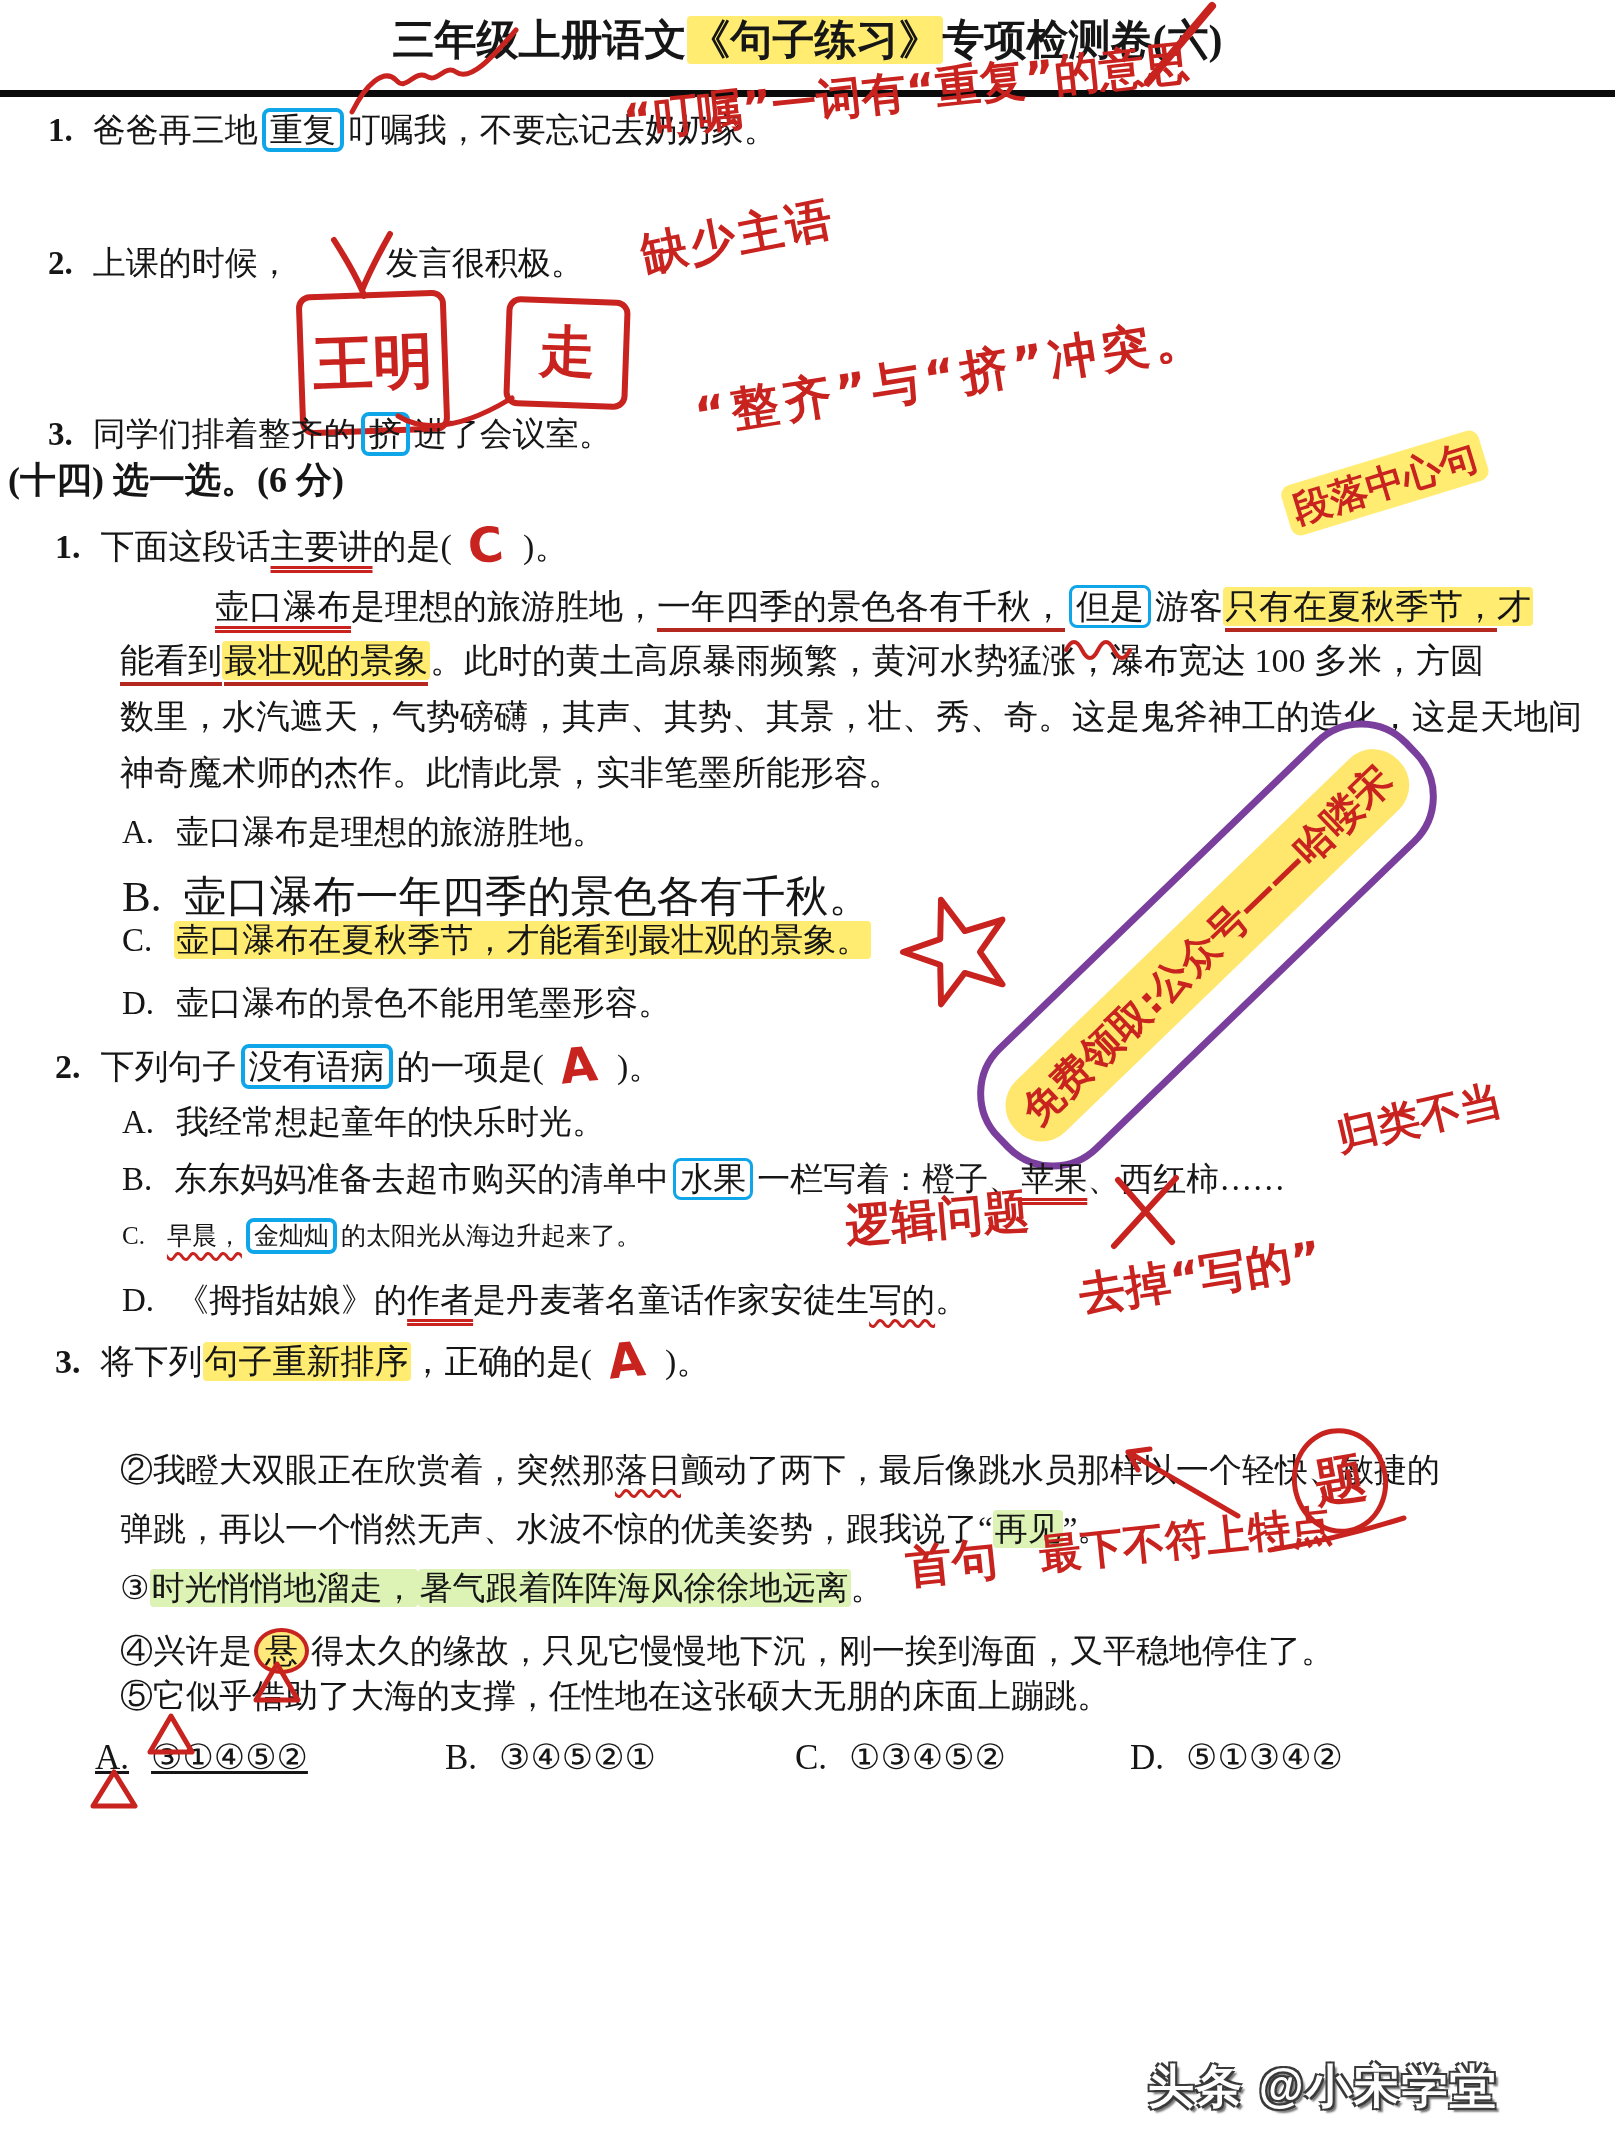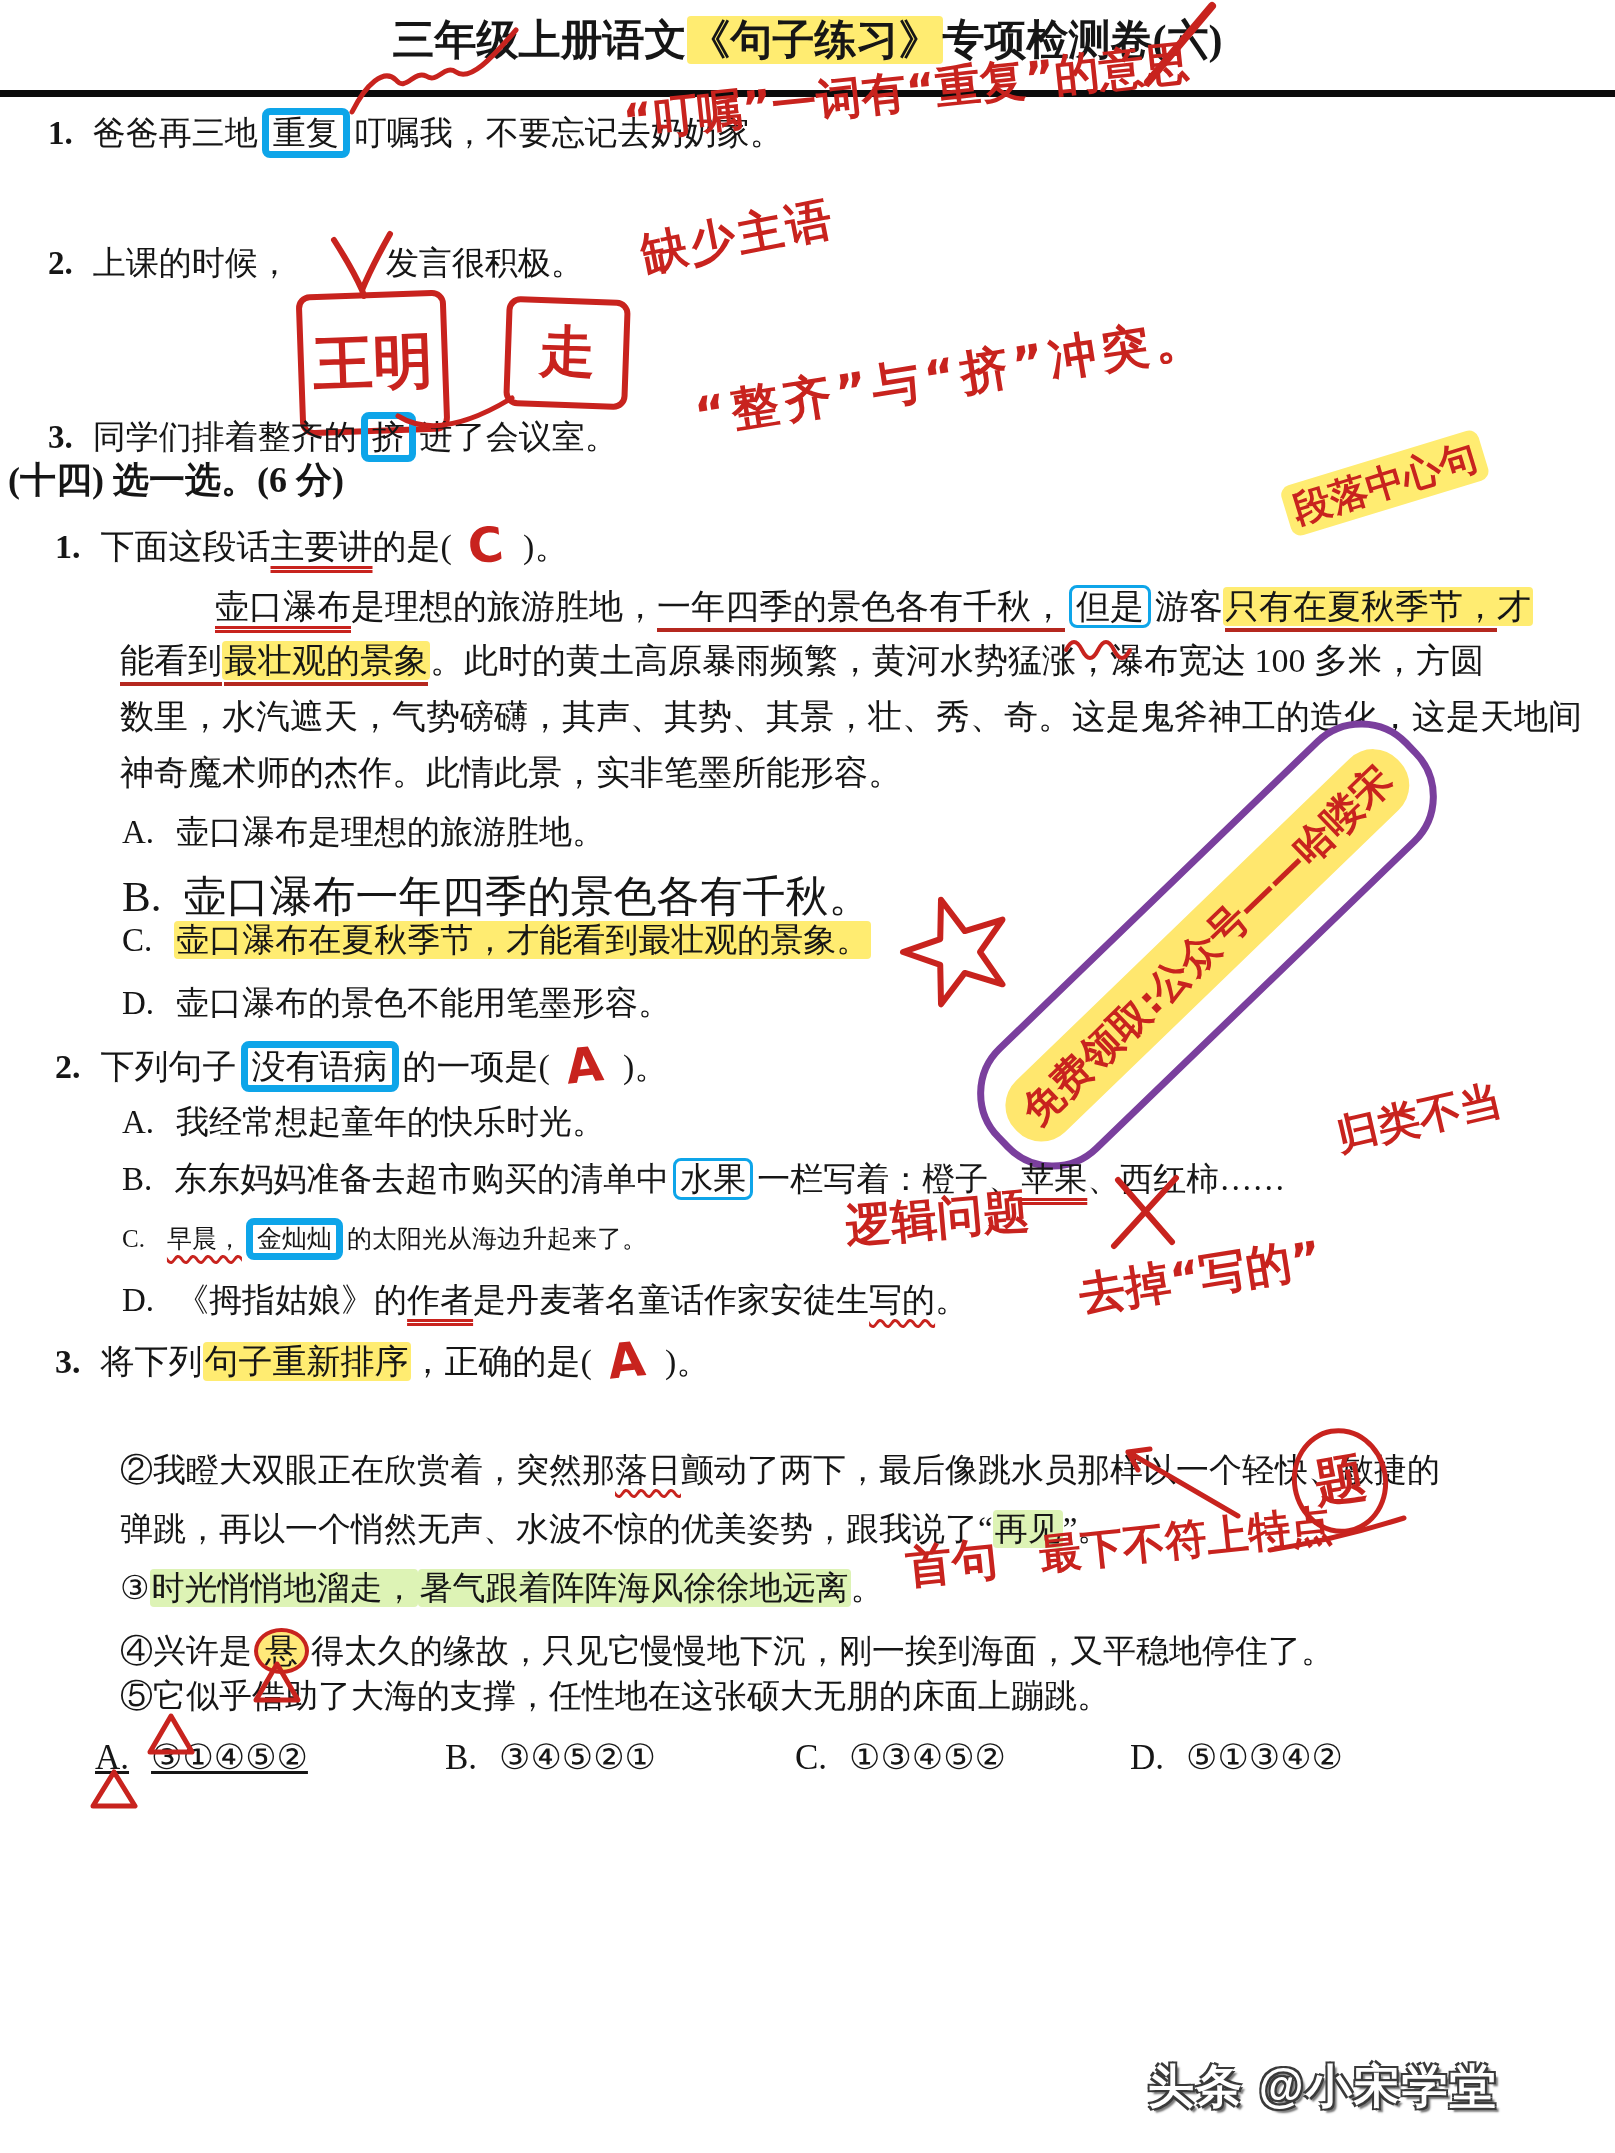--- a/index.html
+++ b/index.html
@@ -13,21 +13,21 @@
   
   .hl-y{background:#ffec71;border-radius:4px;padding:1px 2px;}
   .hl-g{background:#ddf3b5;border-radius:4px;padding:1px 2px;}
   
   .dul{text-decoration-line:underline;text-decoration-style:double;
        text-decoration-color:#c8231e;text-decoration-thickness:3px;text-underline-offset:8px;}
   .wavy{text-decoration-line:underline;text-decoration-style:wavy;
        text-decoration-color:#c8231e;text-decoration-thickness:3px;text-underline-offset:8px;}
   .ul-red{text-decoration-line:underline;text-decoration-style:solid;
        text-decoration-color:#b5281f;text-decoration-thickness:4px;text-underline-offset:10px;}
-  .rbox{display:inline-block;border:7px solid #0ea5e9;border-radius:8px;padding:0 4px;margin:0 4px;line-height:1.1;}
+  .rbox{display:inline-block;border:4px solid #0ea5e9;border-radius:8px;padding:0 4px;margin:0 4px;line-height:1.1;}
   .circle-hl{display:inline-block;border:4px solid #c8231e;border-radius:50%;background:#ffe97a;
        padding:1px 7px;margin:0 2px;line-height:1.1;}
   .hw{position:absolute;color:#c8231e;font-family:"DejaVu Sans",sans-serif;font-weight:700;white-space:nowrap;}
   .ans{display:inline-block;color:#c8231e;font-family:"DejaVu Sans",sans-serif;font-weight:700;
        font-size:48px;transform:rotate(-6deg);margin:0 20px 0 16px;vertical-align:-4px;}
   .hand-box{position:absolute;border:6px solid #c8231e;border-radius:14px;color:#c8231e;
        font-family:"DejaVu Sans",sans-serif;font-weight:700;display:flex;align-items:center;justify-content:center;}
   .pill{background:#ffec71;border-radius:10px;padding:4px 8px;}
   
   .promo{position:absolute;left:920px;top:872px;width:560px;height:132px;border:7px solid #7a3f9d;

